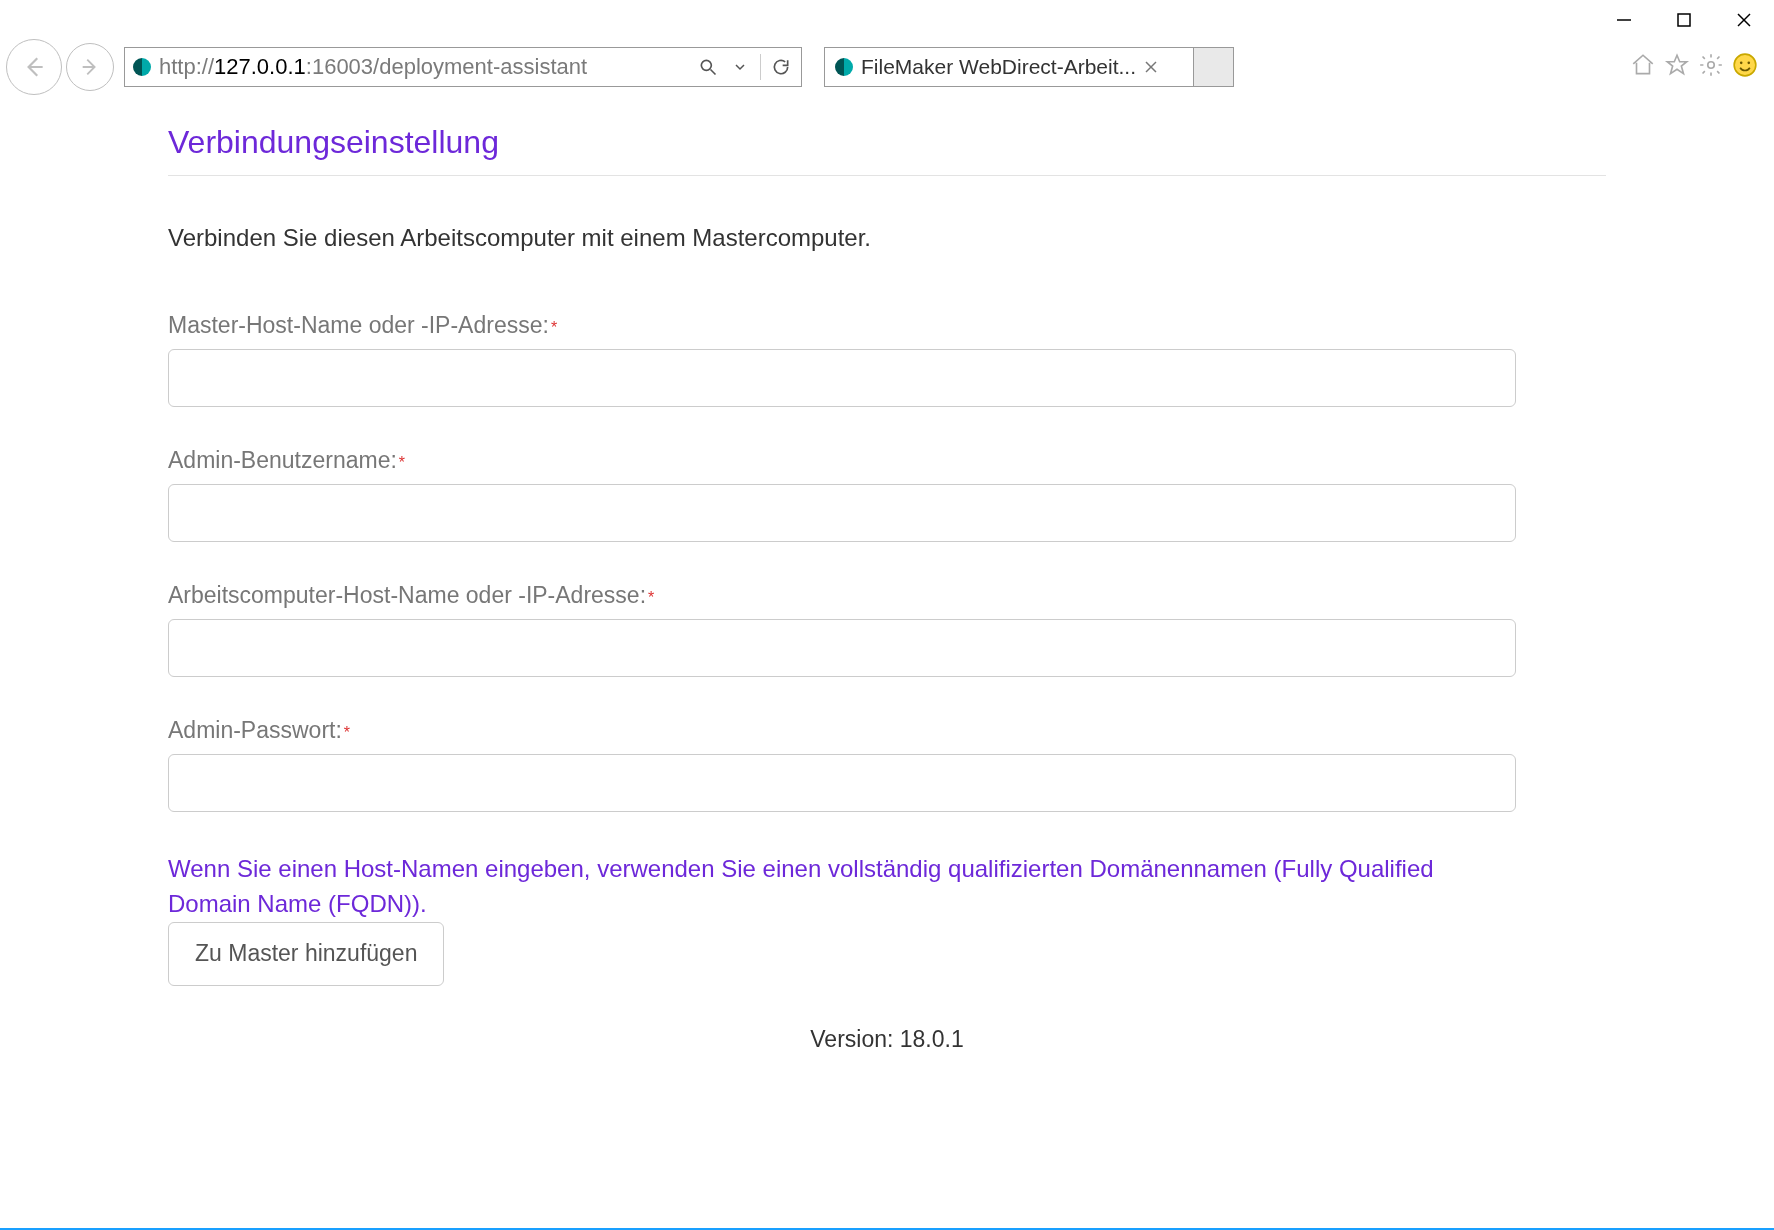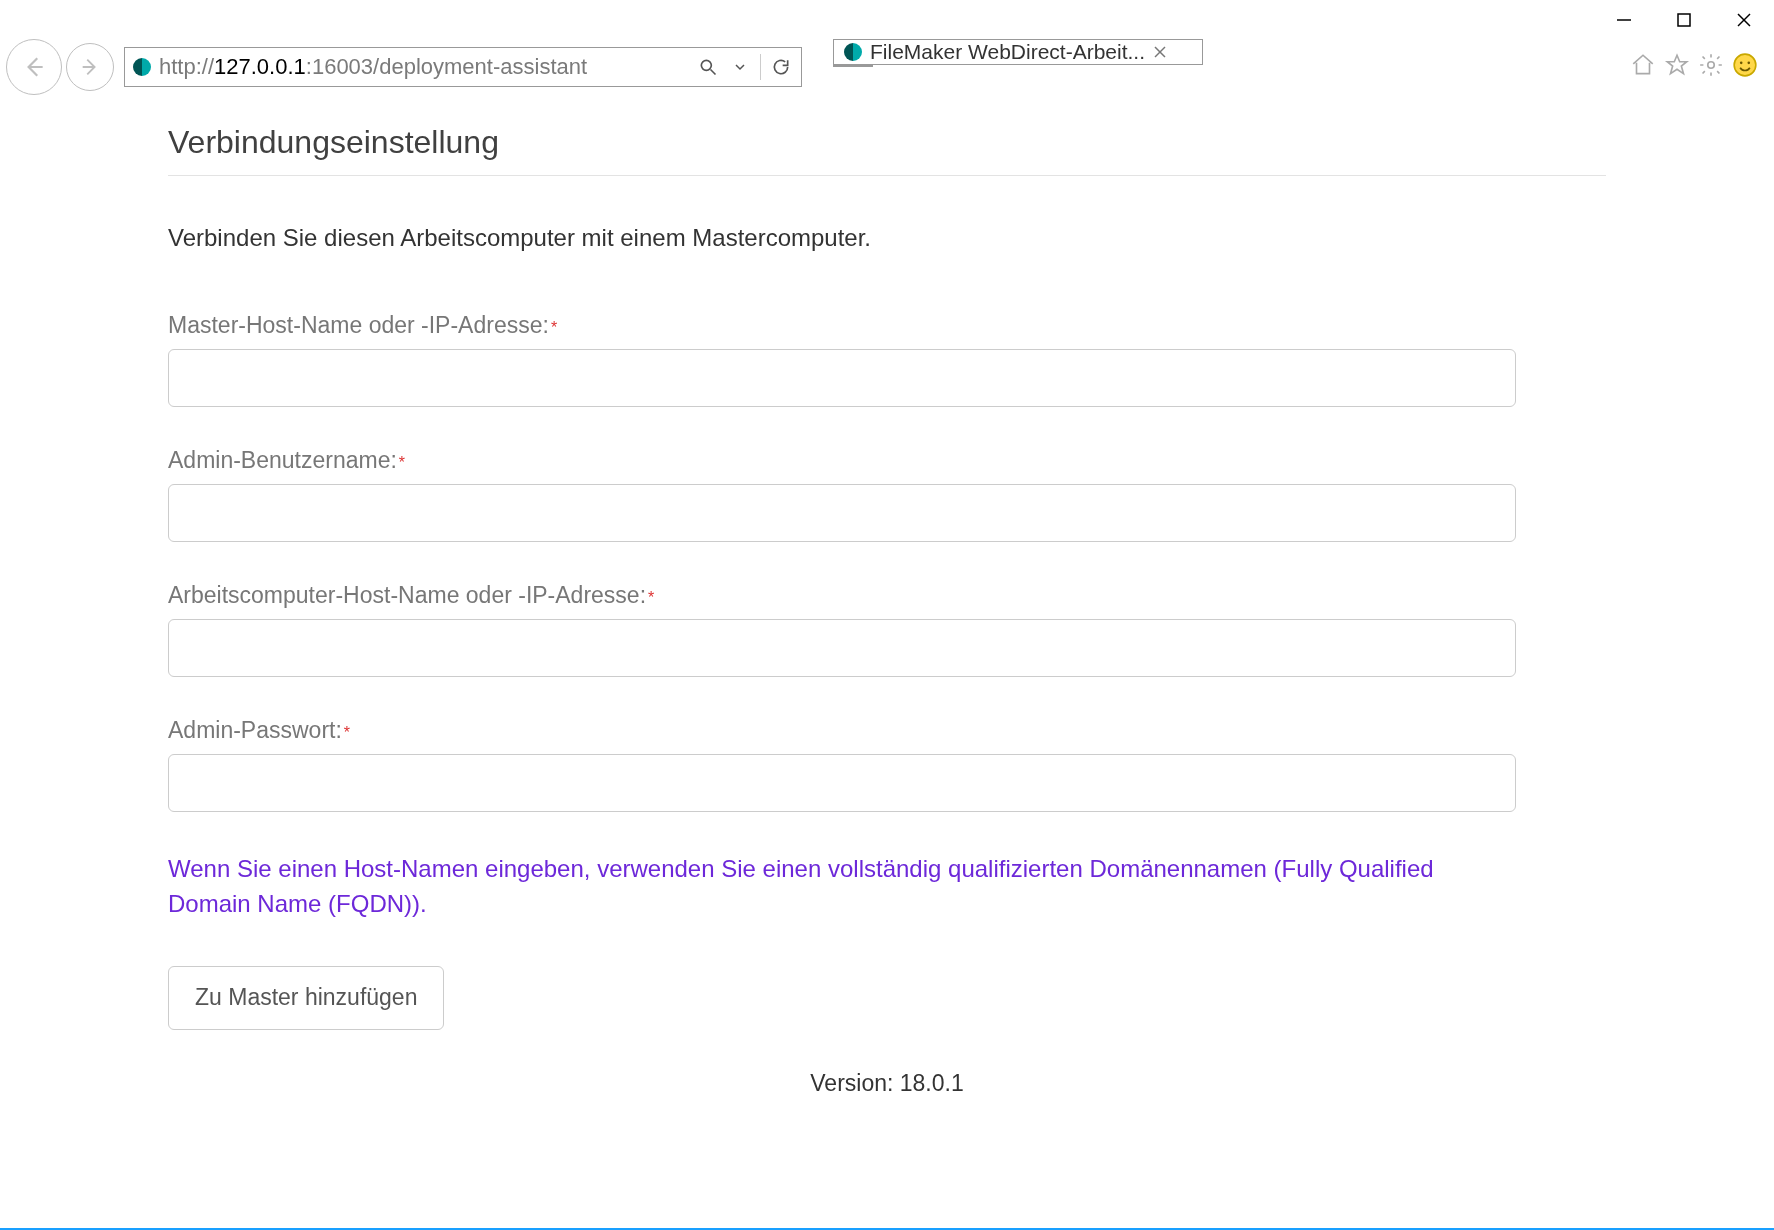--- a/index.html
+++ b/index.html
@@ -19,40 +19,40 @@
   .addr-wrap { display: flex; align-items: center; margin-left: 6px; }
   .addr-bar { width: 678px; height: 40px; border: 1px solid #999; background: #fff; display: flex; align-items: center; padding: 0 8px; gap: 8px; position: relative; }
   .favicon { width: 18px; height: 18px; border-radius: 50%; background: conic-gradient(#0aa 0 180deg, #055 180deg 360deg); flex: none; }
   .url { font-size: 22px; color: #000; white-space: nowrap; overflow: hidden; flex: 1; }
   .url .host { color: #000; }
   .url .path { color: #7a7a7a; }
   .addr-ctrls { display: flex; align-items: center; gap: 8px; color: #555; }
   .addr-ctrls .sep { width: 1px; height: 26px; background: #ccc; }
   .icon-btn { width: 24px; height: 24px; display: flex; align-items: center; justify-content: center; color: #555; }
 
-  .tab-strip { display: flex; align-items: stretch; height: 56px; margin-left: 27px; flex-direction: column; }
+  .tab-strip { display: flex; align-items: stretch; height: 40px; margin-left: 18px; }
   .tab { border: 1px solid #999; border-bottom: 1px solid #999; background: #fff; display: flex; align-items: center; padding: 0 10px; gap: 8px; width: 370px; font-size: 21px; color: #333; }
   .tab .close { color: #666; }
   .newtab { width: 40px; border: 1px solid #999; background: #e9e9e9; border-left: none; }
 
   .right-icons { margin-left: auto; display: flex; align-items: center; gap: 8px; padding-right: 10px; color: #999; }
   .right-icons svg { stroke: #aaa; fill: none; stroke-width: 1.5; }
   .smiley { fill: #ffd84a; stroke: #c9a800; }
 
   
   .page { padding: 30px 168px 0 168px; }
-  .page h1 { font-size: 32px; font-weight: 400; color: #404040; padding-bottom: 14px; border-bottom: 1px solid #e3e3e3; }
+  .page h1 { font-size: 32px; font-weight: 400; color: #6d28d9; padding-bottom: 14px; border-bottom: 1px solid #e3e3e3; }
   .intro { font-size: 24px; color: #333; margin-top: 48px; }
   .form { margin-top: 60px; }
   .field { margin-bottom: 40px; }
   .label { font-size: 23px; color: #777; }
   .req { color: #d33; margin-left: 2px; }
   .input { width: 100%; max-width: 1348px; height: 58px; border: 1px solid #ccc; border-radius: 6px; margin-top: 10px; font-size: 22px; padding: 0 14px; background: #fff; }
   .hint { font-size: 24px; color: #6d28d9; line-height: 1.45; margin-top: 36px; max-width: 1348px; }
-  .btn { margin-top: 44px; height: 64px; padding: 0 26px; border: 1px solid #ccc; border-radius: 6px; background: #fff; font-size: 23px; color: #555; cursor: pointer; }
+  .btn { height: 64px; padding: 0 26px; border: 1px solid #ccc; border-radius: 6px; background: #fff; font-size: 23px; color: #555; cursor: pointer; }
   .version { text-align: center; font-size: 23px; color: #333; margin-top: 40px; }
 
   .bottom-line { position: absolute; left: 0; right: 0; bottom: 0; height: 2px; background: #19a0ff; }
 </style>
 </head>
 <body>
 
 <div class="titlebar">
   <div class="win-btn">
     <svg width="16" height="16">

